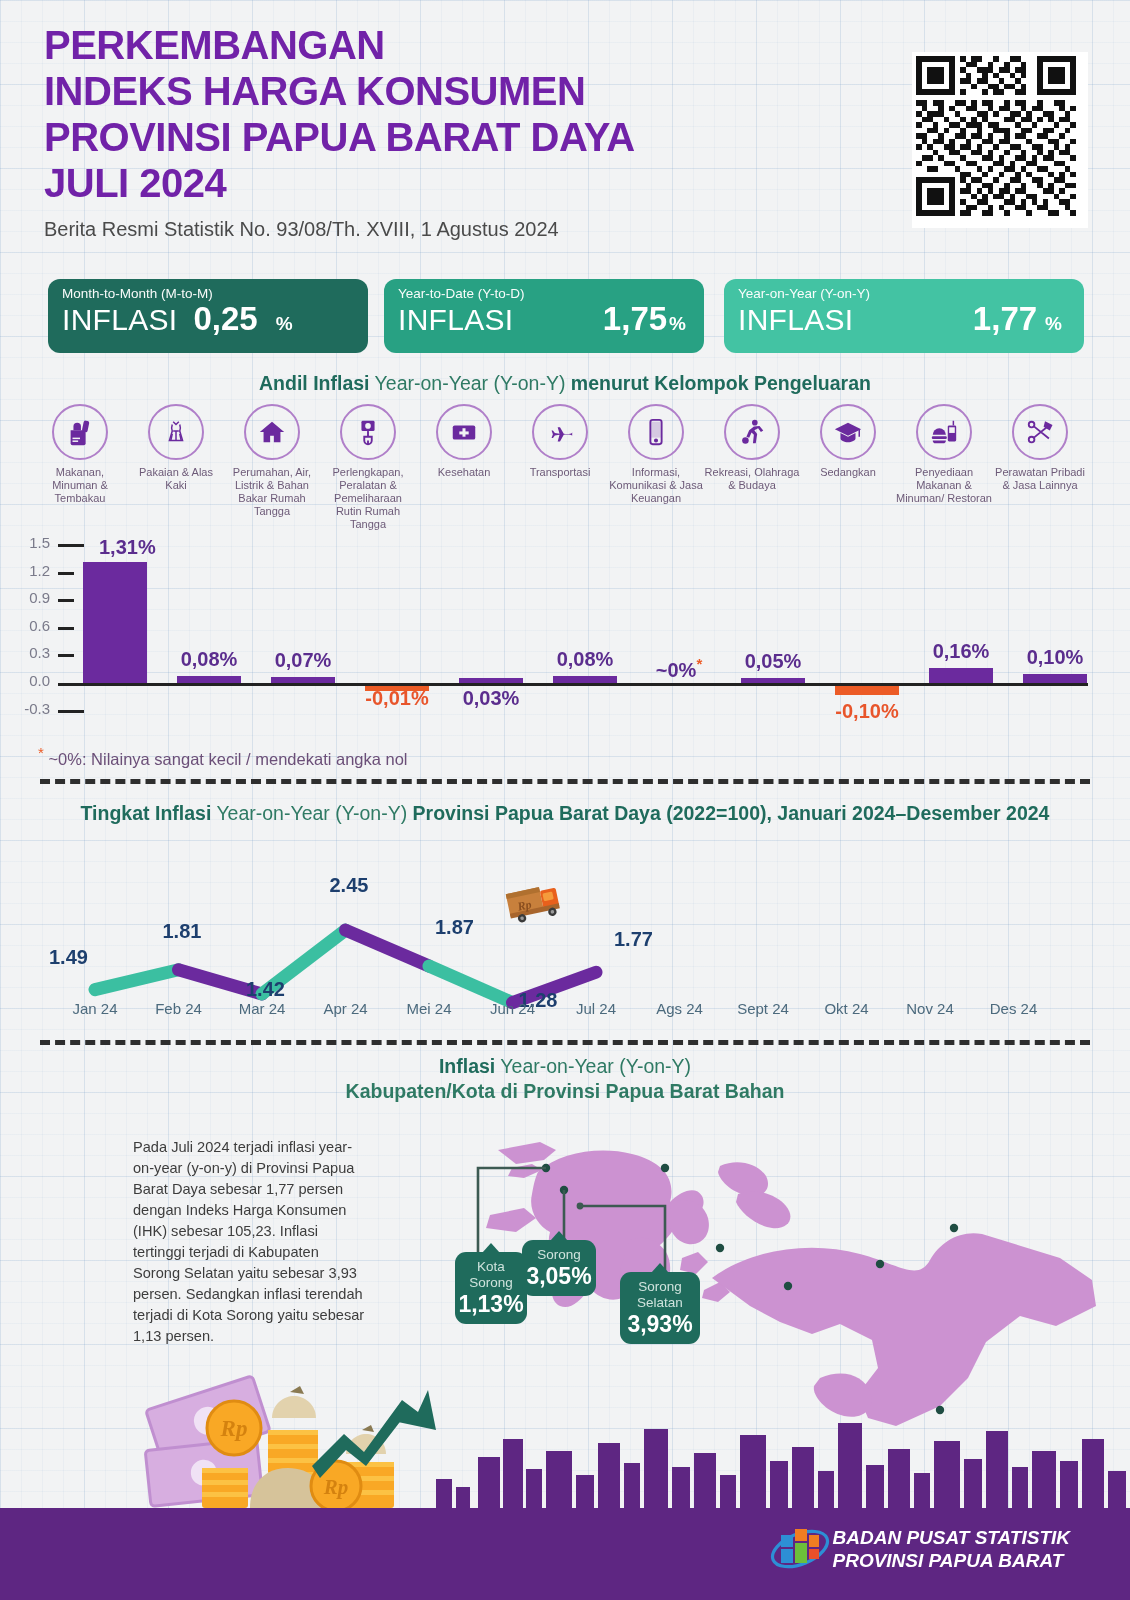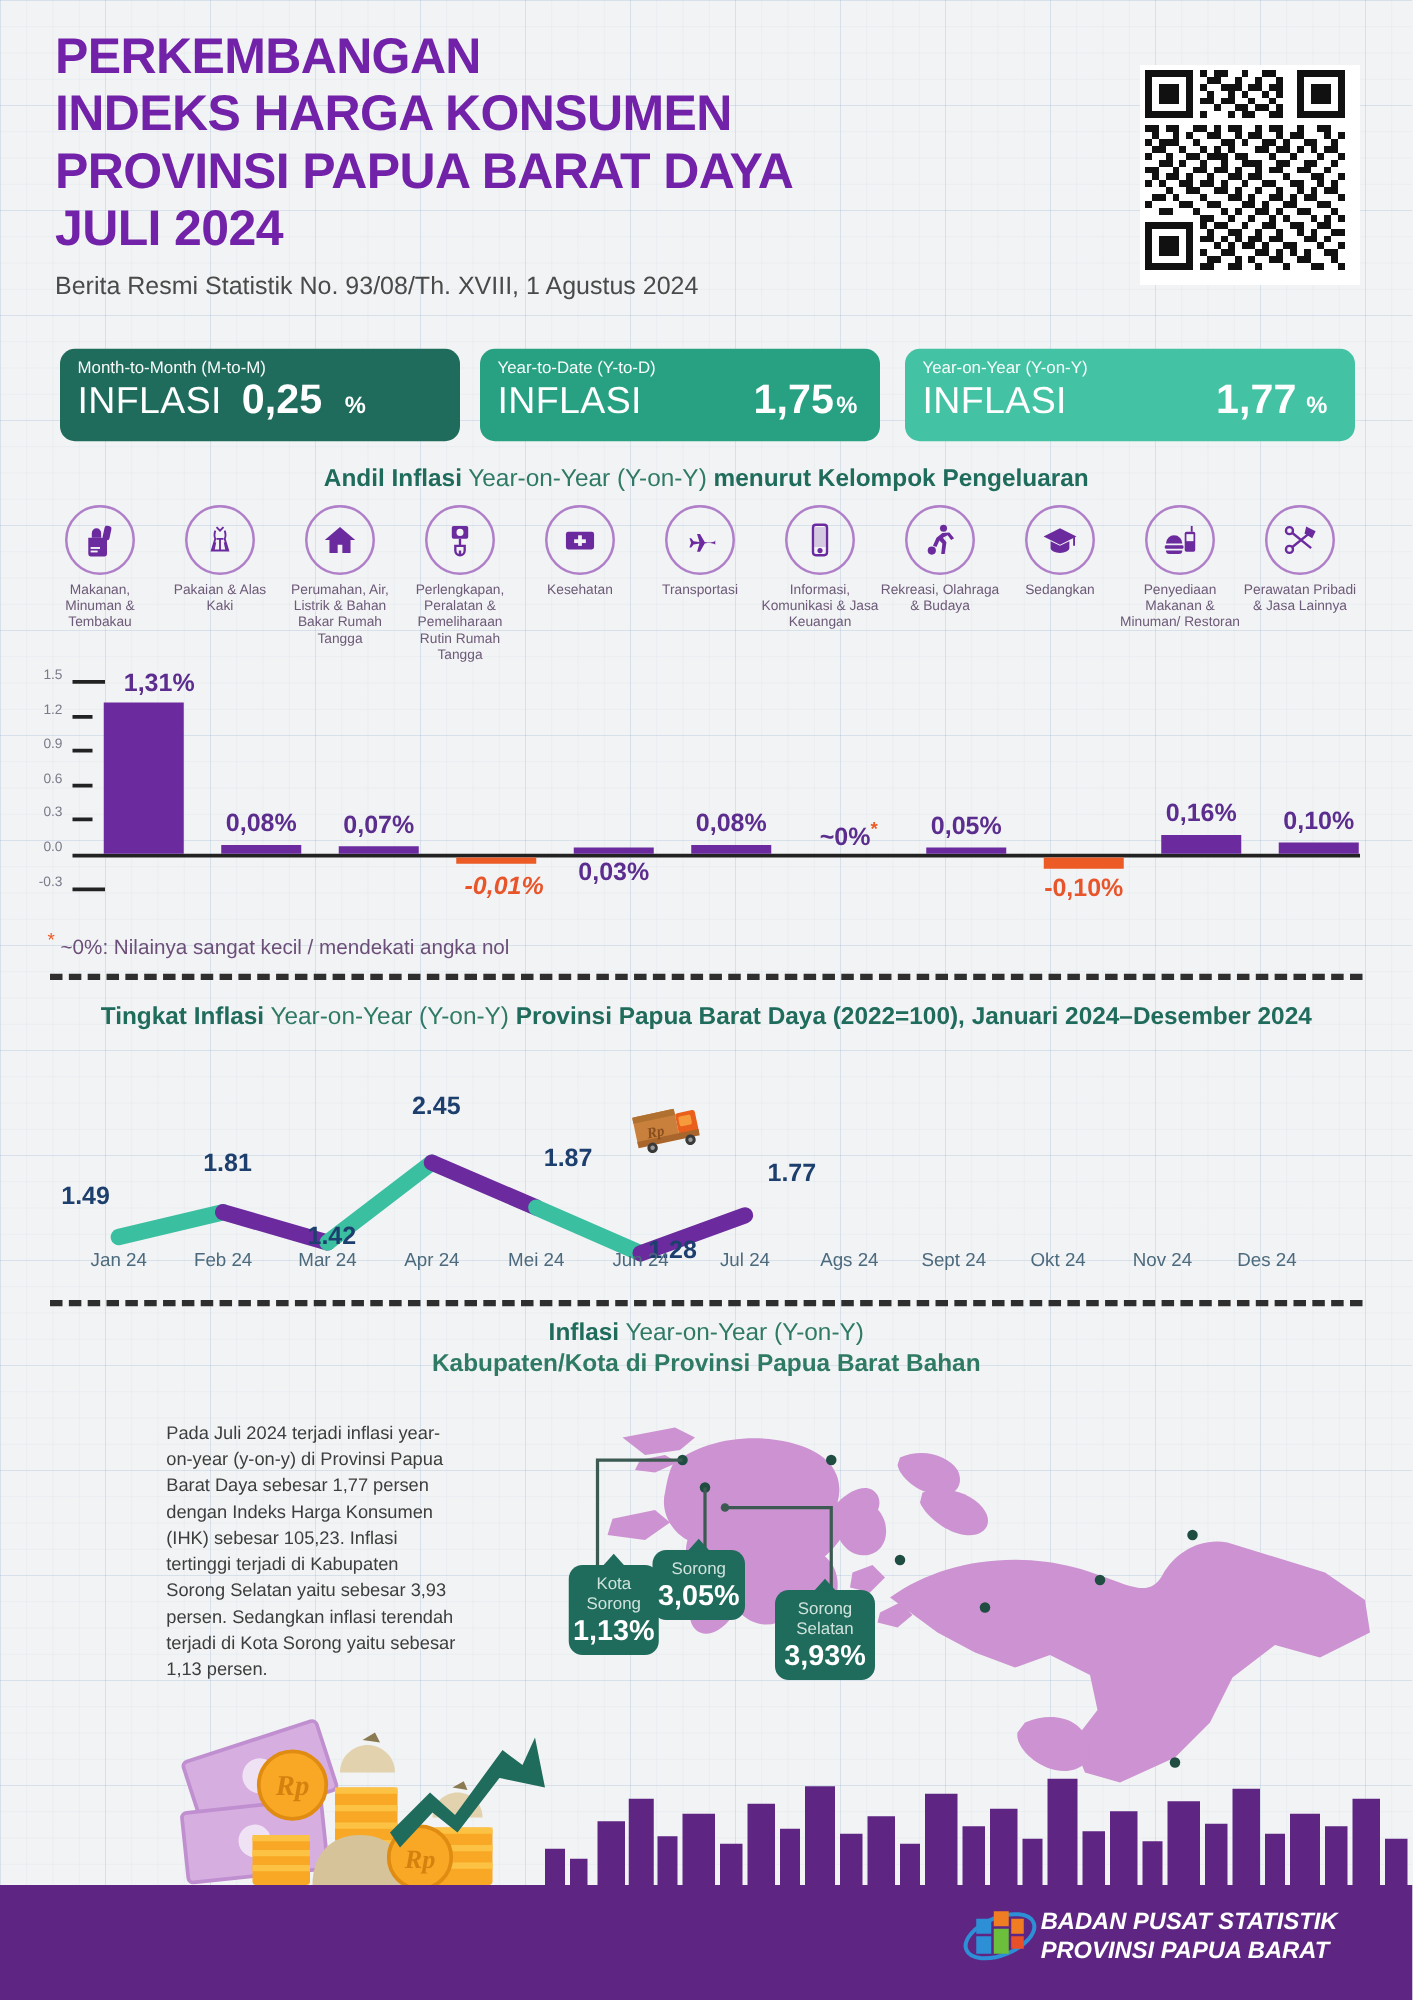--- a/index.html
+++ b/index.html
@@ -76,21 +76,21 @@
   }
   .ico-circle svg{display:block;}
   .ico-lbl{
     margin-top:6px;font-size:11px;line-height:13px;color:#6d5a78;
   }
 
   
   .barchart{position:absolute;left:0;top:534px;width:1130px;height:200px;}
   .yaxis-lbl{
     position:absolute;right:0;width:46px;text-align:right;
-    font-size:11px;color:#7a7a8a;
+    font-size:15px;color:#7a7a8a;
   }
   .tick{position:absolute;height:3px;background:#222;width:22px;}
   .zero-line{position:absolute;left:58px;top:149px;height:3px;background:#222;width:1030px;}
   .bar{position:absolute;background:#6b2a9e;}
   .bar.neg{background:#ec5b26;}
   .barval{
     position:absolute;font-size:20px;font-weight:bold;color:#5b2d8e;
     white-space:nowrap;
   }
   .barval.neg{color:#e8552b;}
@@ -538,21 +538,21 @@
       <div class="yaxis-lbl" style="left: 4px; width: 46px; top: 165.6px;">-0.3</div>
       <div class="tick" style="left: 58px; top: 175.6px; width: 26px;"></div>
       <div class="zero-line"></div>
       <div class="bar" style="left: 83px; width: 64px; height: 120.52px; top: 28.48px;"></div>
       <div class="barval" style="left: 99px; width: 76px; text-align: left; top: 2px;">1,31%</div>
       <div class="bar" style="left: 177px; width: 64px; height: 7.36px; top: 141.64px;"></div>
       <div class="barval" style="left: 171px; width: 76px; text-align: center; top: 113.64px;">0,08%</div>
       <div class="bar" style="left: 271px; width: 64px; height: 6.44px; top: 142.56px;"></div>
       <div class="barval" style="left: 265px; width: 76px; text-align: center; top: 114.56px;">0,07%</div>
       <div class="bar neg" style="left: 365px; width: 64px; height: 5px; top: 152px;"></div>
-      <div class="barval neg" style="left: 359px; width: 76px; text-align: right; top: 164px; font-style: italic;">-0,01%</div>
+      <div class="barval neg" style="left: 359px; width: 76px; text-align: center; top: 153px;">-0,01%</div>
       <div class="bar" style="left: 459px; width: 64px; height: 5px; top: 144px;"></div>
       <div class="barval" style="left: 453px; width: 76px; text-align: center; top: 116px; margin-top: 37px;">0,03%</div>
       <div class="bar" style="left: 553px; width: 64px; height: 7.36px; top: 141.64px;"></div>
       <div class="barval" style="left: 547px; width: 76px; text-align: center; top: 113.64px;">0,08%</div>
       <div class="barval" style="left: 641px; width: 76px; text-align: center; top: 121px;"><span>~0%</span><span class="star">*</span></div>
       <div class="bar" style="left: 741px; width: 64px; height: 5px; top: 144px;"></div>
       <div class="barval" style="left: 735px; width: 76px; text-align: center; top: 116px;">0,05%</div>
       <div class="bar neg" style="left: 835px; width: 64px; height: 9.2px; top: 152px;"></div>
       <div class="barval neg" style="left: 829px; width: 76px; text-align: center; top: 166.2px;">-0,10%</div>
       <div class="bar" style="left: 929px; width: 64px; height: 14.72px; top: 134.28px;"></div>

